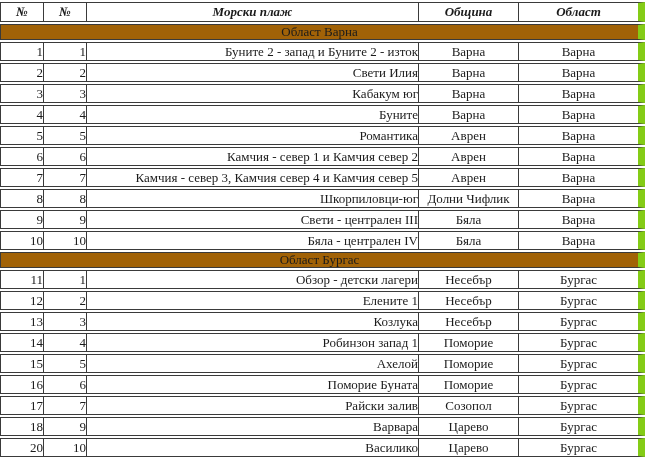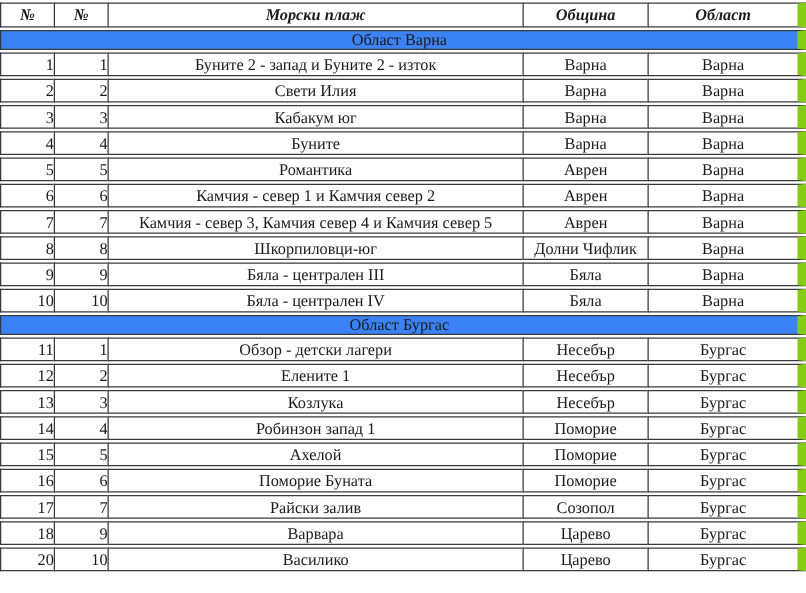--- a/index.html
+++ b/index.html
@@ -32,30 +32,30 @@
     border-right: 7px solid #84cc16;
   }
   table.beaches th {
     font-weight: bold;
     font-style: italic;
     text-align: center;
     height: 18px;
     line-height: 18px;
   }
   tr.section-row td {
-    background: #3b82f6;
+    background: #a16207;
     text-align: center;
     height: 14px;
     line-height: 14px;
     font-size: 13px;
     border-right: 1px solid #3a3a3a;
   }
   td.c0 { text-align: right; padding-right: 6px; }
   td.c1 { text-align: right; padding-right: 3px; }
-  td.c2 { text-align: center;  padding-left: 3px; }
+  td.c2 { text-align: right;  padding-left: 3px; }
   td.c3 { text-align: center; }
   td.c4 { text-align: center; }
 </style>
 </head>
 <body>
 
 <table class="beaches">
   <colgroup>
     <col style="width:43px">
     <col style="width:43px">
@@ -128,21 +128,21 @@
       <tr>
         <td class="c0">8</td>
         <td class="c1">8</td>
         <td class="c2">Шкорпиловци-юг</td>
         <td class="c3">Долни Чифлик</td>
         <td class="c4">Варна</td>
       </tr>
       <tr>
         <td class="c0">9</td>
         <td class="c1">9</td>
-        <td class="c2">Бяла - централен III</td>
+        <td class="c2">Свети - централен III</td>
         <td class="c3">Бяла</td>
         <td class="c4">Варна</td>
       </tr>
       <tr>
         <td class="c0">10</td>
         <td class="c1">10</td>
         <td class="c2">Бяла - централен IV</td>
         <td class="c3">Бяла</td>
         <td class="c4">Варна</td>
       </tr>

